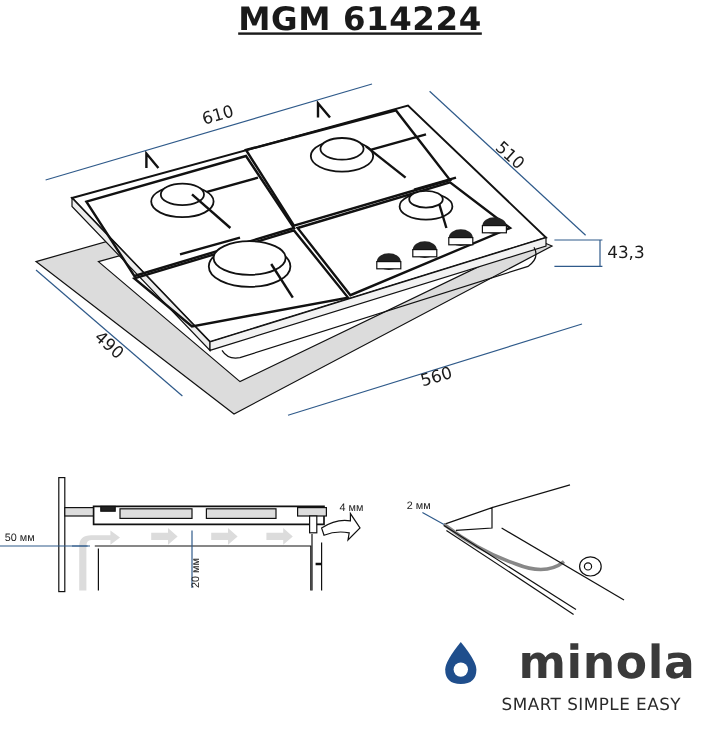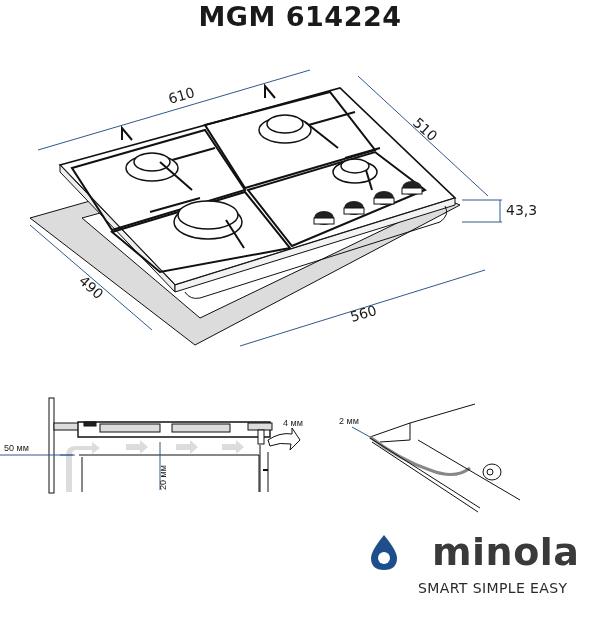--- a/index.html
+++ b/index.html
@@ -1,17 +1,17 @@
 <!DOCTYPE html>
 <html><head>
 <meta charset="utf-8">
 <style>
   html, body { margin:0; padding:0; background:#ffffff; }
   body { width:600px; height:619px; position:relative; overflow:hidden; font-family:"Liberation Sans", sans-serif; }
-  .title { position:absolute; top:0; left:0; width:600px; text-align:center; font-family:"DejaVu Sans", sans-serif; font-weight:bold; font-size:27px; color:#1a1a1a; letter-spacing:0.5px; line-height:34px; }
+  .title { position:absolute; top:0; left:0; width:600px; text-align:center; font-family:"DejaVu Sans", sans-serif; font-weight:bold; font-size:27px; color:#1a1a1a; letter-spacing:0.5px; line-height:34px;text-decoration:underline; }
   svg { position:absolute; left:0; top:0; }
   .dimtxt { font-family:"DejaVu Sans", sans-serif; font-size:14px; fill:#1a1a1a; }
   .smalltxt { font-family:"Liberation Sans", sans-serif; font-size:9px; fill:#222; }
   .brand { position:absolute; left:404px; top:530px; font-family:"DejaVu Sans", sans-serif; font-size:38px; color:#3a3a3a; font-weight:bold; letter-spacing:0.5px; line-height:44px;margin-left:28px; }
   .slogan { position:absolute; left:418px; top:580px; font-family:"DejaVu Sans", sans-serif; font-size:14px; color:#2a2a2a; letter-spacing:0.4px; }
 </style>
 </head>
 <body>
 
 <div class="title">MGM 614224</div>

